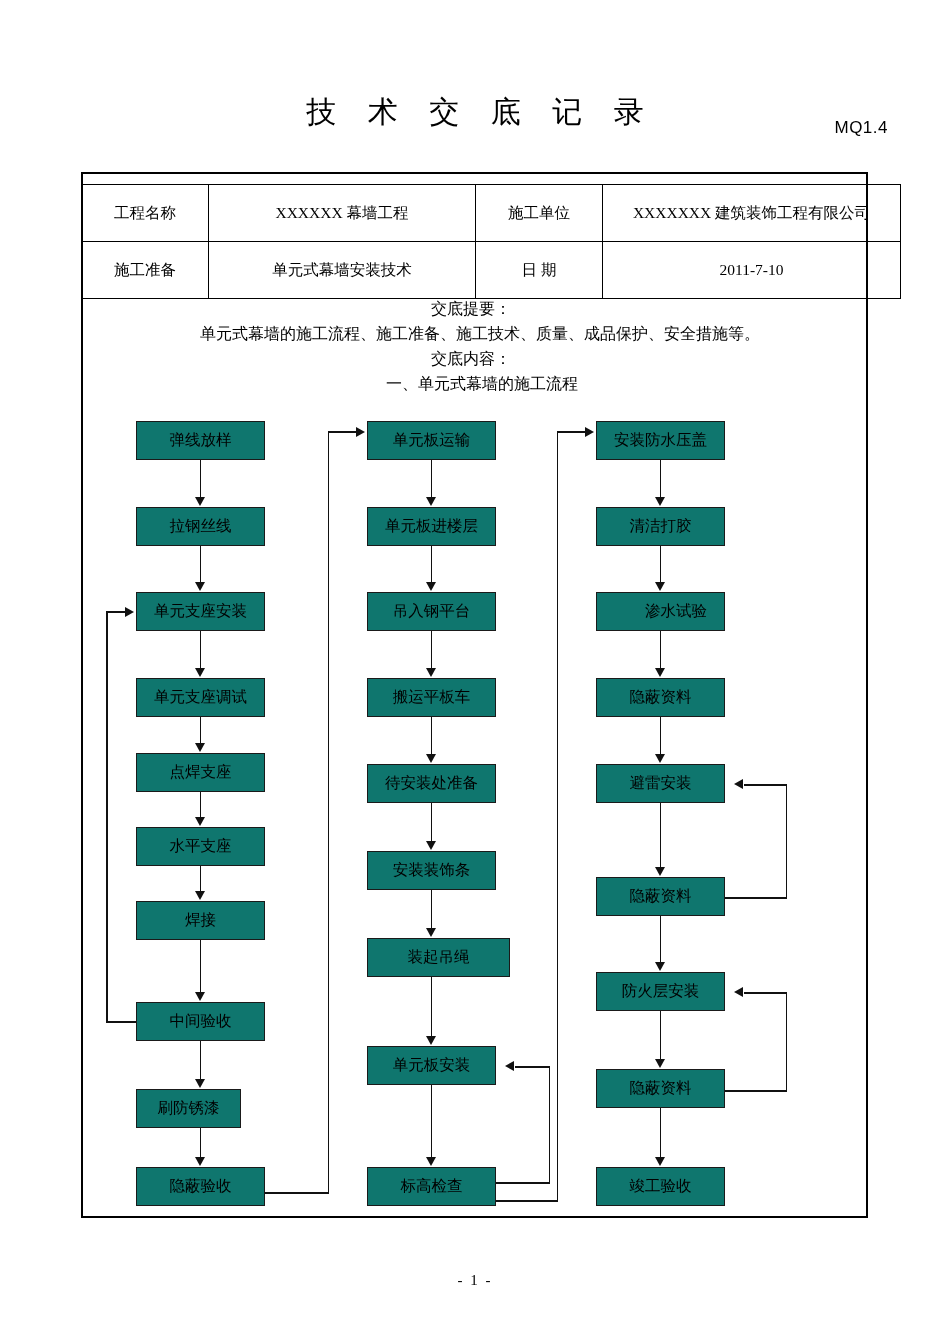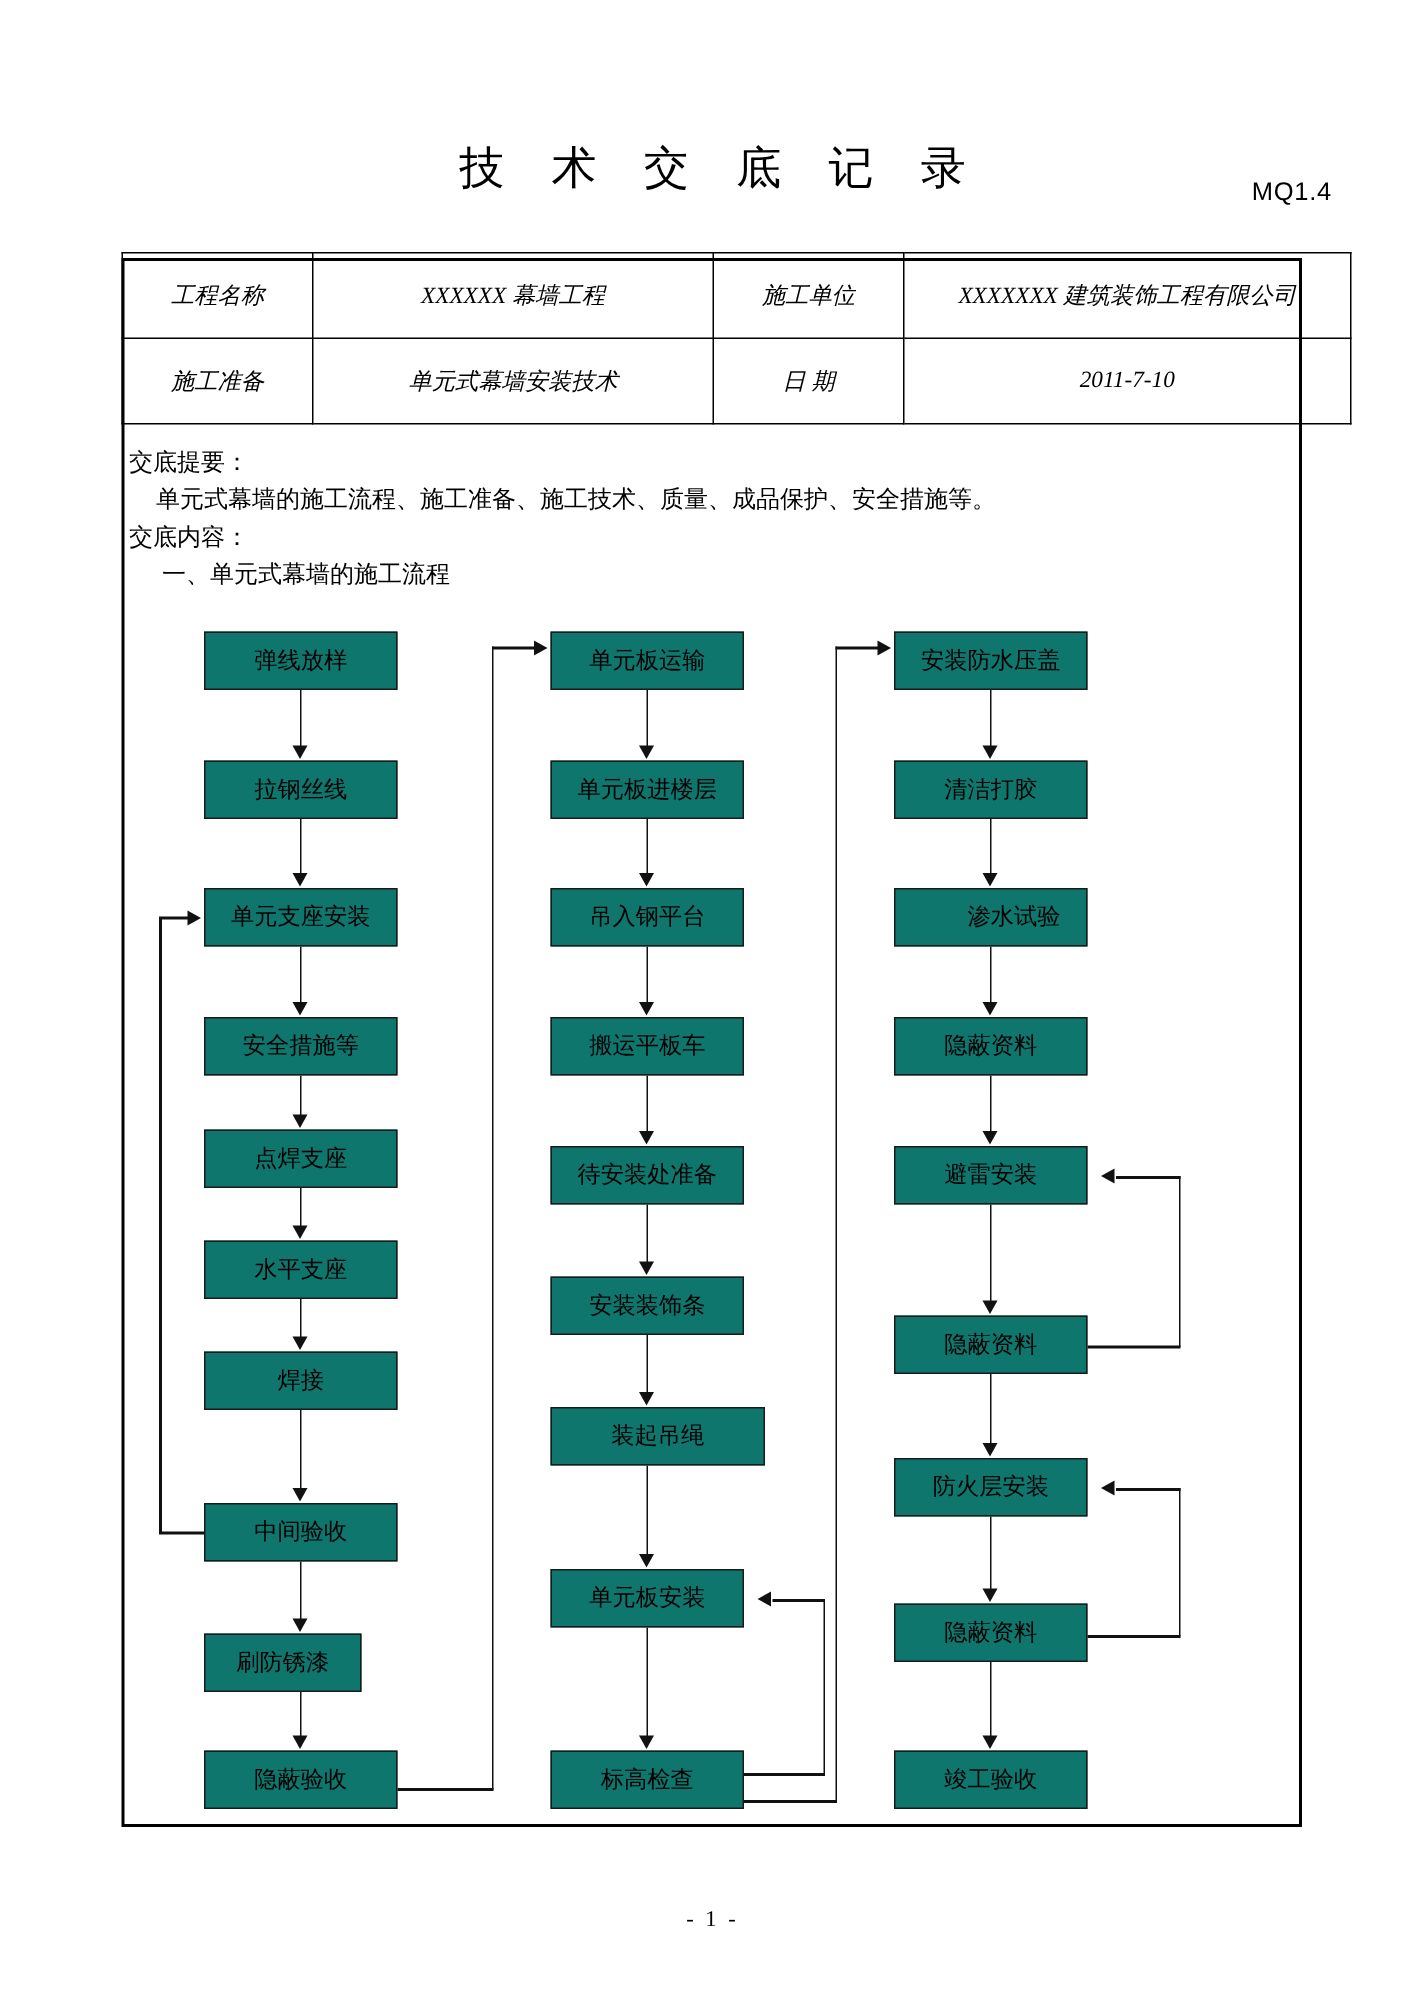--- a/index.html
+++ b/index.html
@@ -34,45 +34,45 @@
   
   .frame{
     position:absolute;left:81px;top:172px;
     width:787px;height:1046px;
     border:2px solid #000;
     box-sizing:border-box;
   }
 
   
   .info-table{
-    position:absolute;left:81px;top:168px;
+    position:absolute;left:81px;top:184px;
     width:787px;
     border-collapse:collapse;
     table-layout:fixed;
-    font-style:italic;
   }
   .info-table td{
     border:1px solid #000;
     height:56px;
     text-align:center;
     vertical-align:middle;
     font-size:15.5px;
     font-family:"Liberation Serif","DejaVu Serif",serif;
     padding:0 4px;
   }
   .c-lbl{width:118px;}
   .c-val1{width:258px;}
   .c-lbl2{width:118px;}
   .c-val2{width:289px;}
 
   
   .narr{
     position:absolute;left:86px;top:296px;width:770px;
     font-size:16px;line-height:25px;
     font-family:"Liberation Serif","DejaVu Serif",serif;
+    text-align:center;
   }
   .narr .ind1{text-indent:18px;}
   .narr .ind2{text-indent:22px;}
 
   
   .flow{
     position:absolute;left:81px;top:172px;
     width:787px;height:1046px;
   }
   .node{
@@ -137,21 +137,21 @@
     <div class="ind1">单元式幕墙的施工流程、施工准备、施工技术、质量、成品保护、安全措施等。</div>
     <div>交底内容：</div>
     <div class="ind2">一、单元式幕墙的施工流程</div>
   </div>
 
   <div class="flow">
 
     <div class="node thick" style="left:55px;top:249px;width:129px;height:39px;">弹线放样</div>
     <div class="node" style="left:55px;top:335px;width:129px;height:39px;">拉钢丝线</div>
     <div class="node" style="left:55px;top:420px;width:129px;height:39px;">单元支座安装</div>
-    <div class="node" style="left:55px;top:506px;width:129px;height:39px;">安全措施等</div>
+    <div class="node" style="left:55px;top:506px;width:129px;height:39px;">单元支座调试</div>
     <div class="node" style="left:55px;top:581px;width:129px;height:39px;">点焊支座</div>
     <div class="node" style="left:55px;top:655px;width:129px;height:39px;">水平支座</div>
     <div class="node" style="left:55px;top:729px;width:129px;height:39px;">焊接</div>
     <div class="node" style="left:55px;top:830px;width:129px;height:39px;">中间验收</div>
     <div class="node" style="left:55px;top:917px;width:105px;height:39px;">刷防锈漆</div>
     <div class="node" style="left:55px;top:995px;width:129px;height:39px;">隐蔽验收</div>
 
     <div class="ln lnv" style="left:118.7px;top:288px;height:38px;"></div>
     <div class="arw arw-d" style="left:114px;top:325px;"></div>
 

